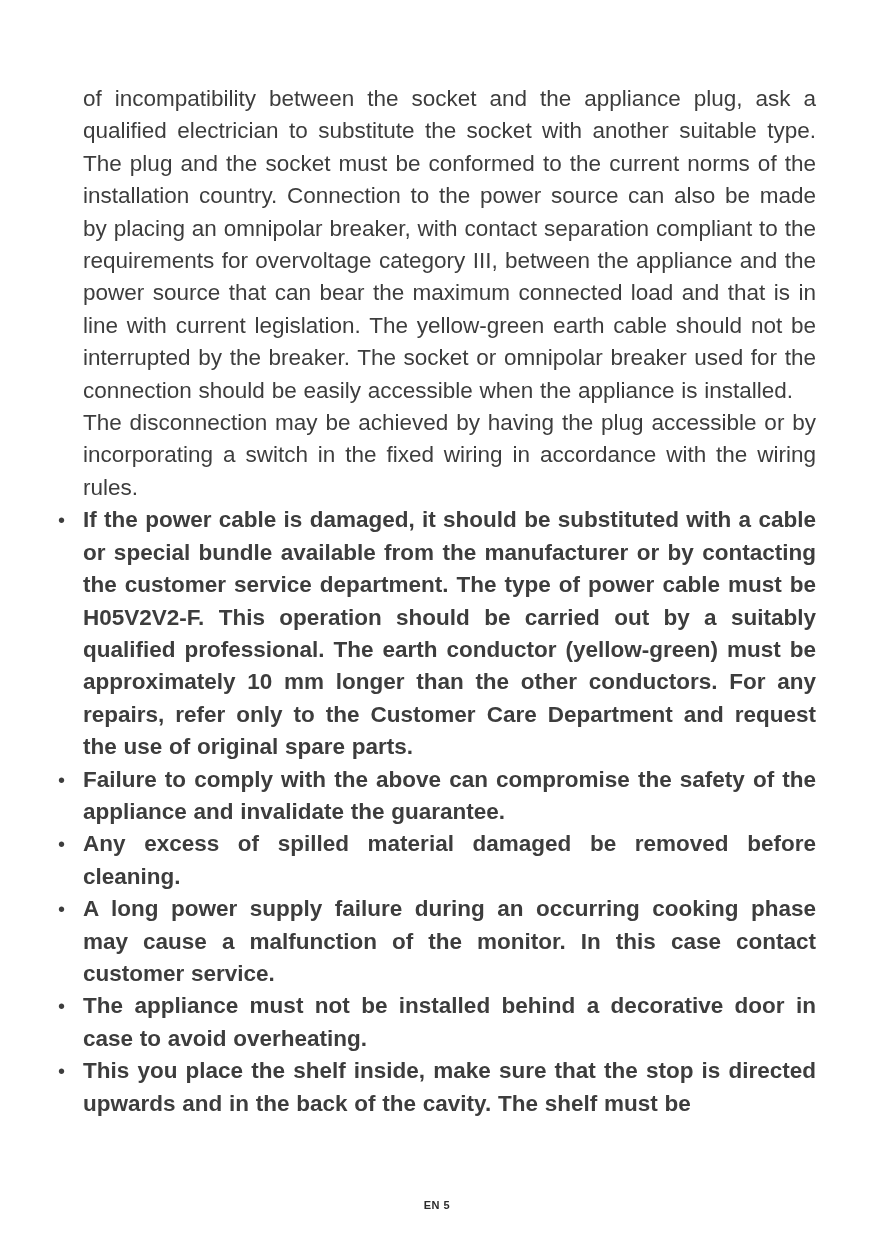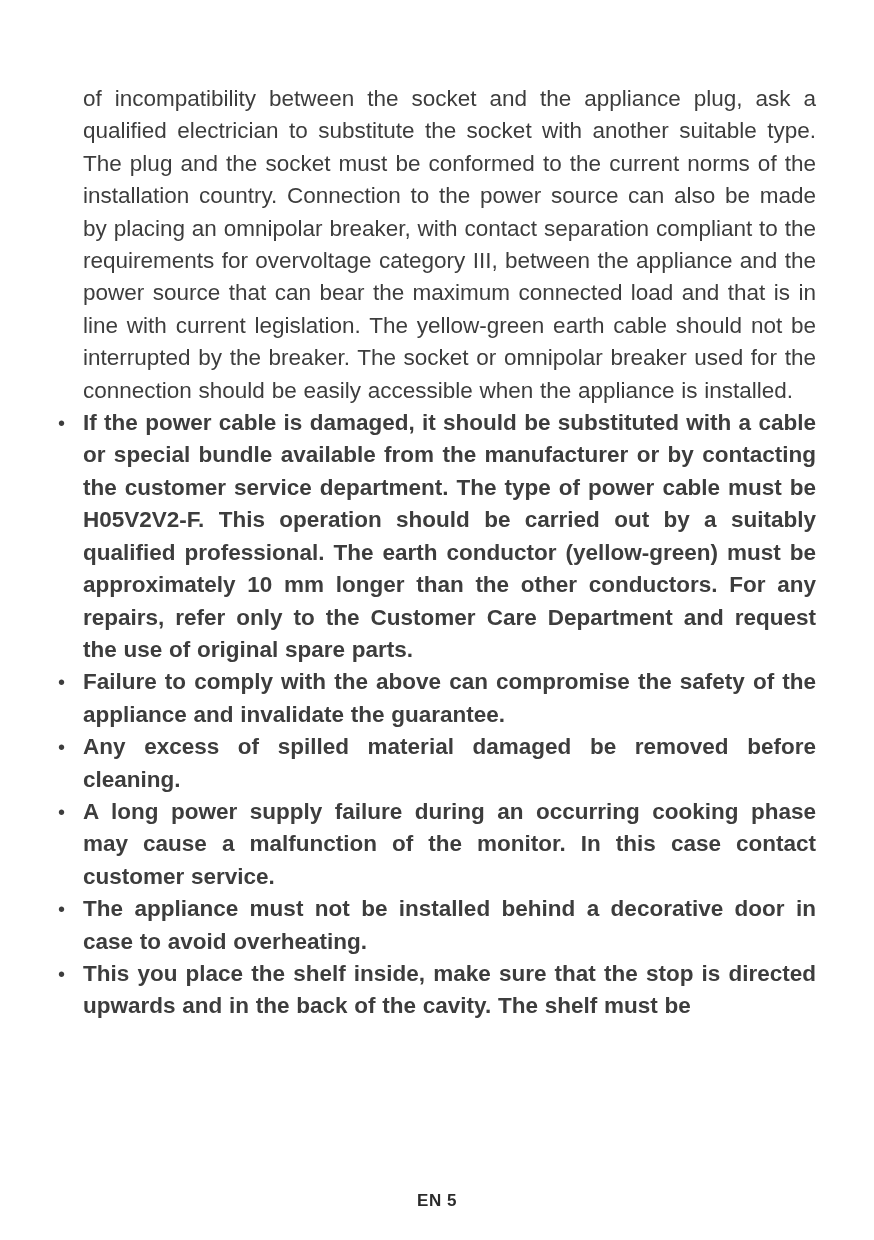--- a/index.html
+++ b/index.html
@@ -50,33 +50,34 @@
       margin: 0;
       padding: 0;
       font-weight: bold;
     }
     .footer {
       position: absolute;
       bottom: 29px;
       left: 0;
       width: 100%;
       text-align: center;
-      font-size: 17px;
+      font-size: 11px;
       font-weight: bold;
       color: #2b2b2b;
       letter-spacing: 0.5px;
     }
   </style>
 </head>
 <body>
 
 <div class="page">
   <div class="content">
 
     <p class="para">of incompatibility between the socket and the appliance plug, ask a qualified electrician to substitute the socket with another suitable type. The plug and the socket must be conformed to the current norms of the installation country. Connection to the power source can also be made by placing an omnipolar breaker, with contact separation compliant to the requirements for overvoltage category III, between the appliance and the power source that can bear the maximum connected load and that is in line with current legislation. The yellow-green earth cable should not be interrupted by the breaker. The socket or omnipolar breaker used for the connection should be easily accessible when the appliance is installed.</p>
+    <p class="para">The disconnection may be achieved by having the plug accessible or by incorporating a switch in the fixed wiring in accordance with the wiring rules.</p>
 
     <div class="bullet">
       <span class="marker">•</span>
       <p class="btext">If the power cable is damaged, it should be substituted with a cable or special bundle available from the manufacturer or by contacting the customer service department. The type of power cable must be H05V2V2-F. This operation should be carried out by a suitably qualified professional. The earth conductor (yellow-green) must be approximately 10 mm longer than the other conductors. For any repairs, refer only to the Customer Care Department and request the use of original spare parts.</p>
     </div>
 
     <div class="bullet">
       <span class="marker">•</span>
       <p class="btext">Failure to comply with the above can compromise the safety of the appliance and invalidate the guarantee.</p>
     </div>

